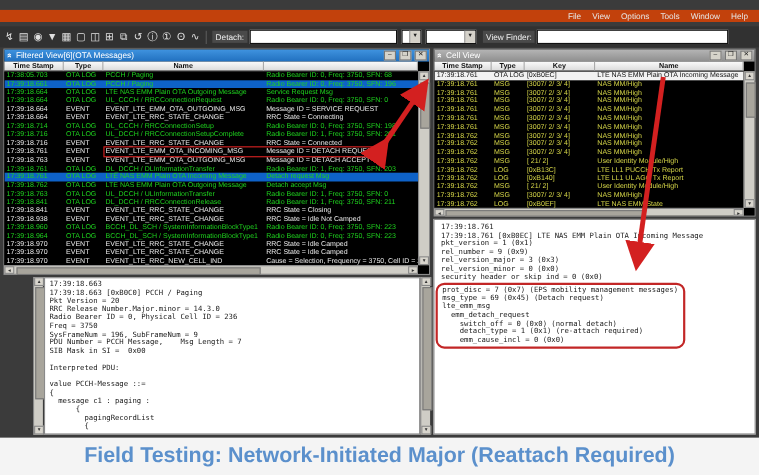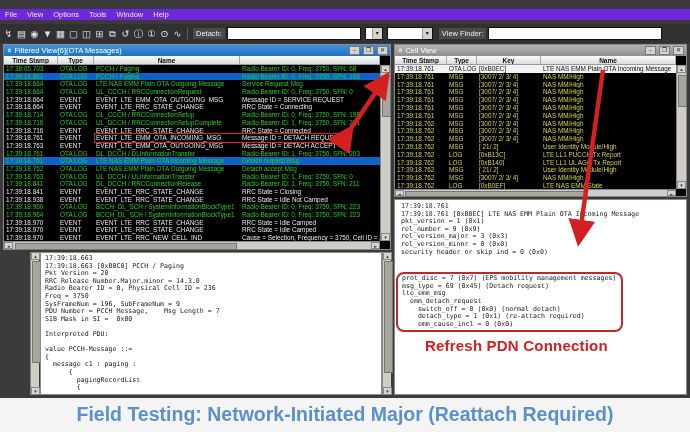--- a/index.html
+++ b/index.html
@@ -6,21 +6,21 @@
   body{width:690px;height:432px;background:#ffffff;font-family:"Liberation Sans",sans-serif;position:relative;overflow:hidden;}
   .win{position:absolute;left:0;top:0;width:690px;height:398px;background:#3b3b3b;overflow:hidden;}
 
   
   .titlebar{position:absolute;left:0;top:0;right:0;height:13px;background:#1879cb;color:#fff;font-size:8px;line-height:13px;padding-left:3px;}
   .app-icon{display:inline-block;width:8px;height:8px;background:#c43b2e;border-radius:2px;vertical-align:-1px;margin-right:4px;border:1px solid #7e1f16;box-sizing:border-box;}
   .win-btn{position:absolute;top:0;width:18px;text-align:center;color:#fff;font-size:8px;}
   .btn-min{right:40px;} .btn-max{right:14px;}
 
   
-  .menubar{position:absolute;left:0;top:9px;right:0;height:11px;background:#6d28d9;color:#e6e6e6;font-size:7.5px;line-height:11px;padding-left:5px;}
+  .menubar{position:absolute;left:0;top:9px;right:0;height:11px;background:#c2410c;color:#e6e6e6;font-size:7.5px;line-height:11px;padding-left:5px;text-align:right;}
   .menu-item{margin-right:10px;display:inline-block;}
   .toolbar{position:absolute;left:0;top:24px;right:0;height:19px;background:#313131;display:flex;align-items:center;padding-left:2px;}
   .tb-icon{width:13px;height:14px;color:#e0e0e0;font-size:9.5px;line-height:14px;text-align:center;flex:0 0 auto;}
   .tb-sep{width:1px;height:12px;background:#5a5a5a;margin:0 3px;flex:0 0 auto;}
   .tb-label{color:#f0f0f0;font-size:7.5px;background:#4a4a4a;padding:1px 3px;margin:0 2px;flex:0 0 auto;}
   .tb-input{height:11px;border:1px solid #111;background:#fff;font-size:7px;padding:0 2px;flex:0 0 auto;}
   .cmd-input{width:128px;}
   .vf-input{width:168px;}
   .combo{height:11px;background:#fff;border:1px solid #111;margin-left:4px;position:relative;flex:0 0 auto;}
   .combo .arr{position:absolute;right:0;top:0;width:9px;height:100%;background:#d5d2ca;border-left:1px solid #999;font-size:6px;line-height:11px;text-align:center;color:#222;}
@@ -56,21 +56,21 @@
   .watermark{position:absolute;right:8px;top:8px;text-align:center;color:#a3a33c;opacity:.9;pointer-events:none;}
   .wm-main{font-size:15px;font-weight:bold;letter-spacing:2px;font-family:"DejaVu Sans",sans-serif;}
   .wm-sub{font-size:4.5px;color:#8a8a34;background:rgba(140,140,50,.25);margin-top:1px;}
 
   
   .whitepane{position:absolute;background:#ffffff;border:1px solid #8a8a8a;box-sizing:border-box;overflow:hidden;}
   pre{margin:0;font-family:"DejaVu Sans Mono",monospace;font-size:6.6px;line-height:7.6px;color:#1a1a1a;white-space:pre;}
   .hexpane pre{padding:2px 2px;}
   .pagingpane pre{padding:2px 4px;}
   .detachpane{padding:3px 0 0 6px;}
-  .redbox{display:inline-block;border:2px solid #c22626;border-radius:8px;padding:1px 5px 2px 4px;margin-left:-5px;margin-top:16px;}
+  .redbox{display:inline-block;border:2px solid #c22626;border-radius:8px;padding:1px 5px 2px 4px;margin-left:-5px;margin-top:1px;}
   .refresh-annotation{margin:5px 0 0 24px;font-size:15px;font-weight:bold;color:#d32020;letter-spacing:.2px;font-family:"Liberation Sans",sans-serif;}
 
   
   .overlay{position:absolute;left:0;top:0;width:690px;height:398px;pointer-events:none;}
   .req-box{position:absolute;left:94px;top:133px;width:253px;height:10px;border:1.5px solid #d22;box-sizing:border-box;pointer-events:none;}
 
   
   .caption{position:absolute;left:0;top:398px;width:690px;height:34px;background:#f4f4f4;text-align:center;line-height:33px;font-size:19.5px;font-weight:bold;color:#5b90cc;white-space:nowrap;}
 </style>
 </head>
@@ -445,21 +445,20 @@
 security header or skip ind = 0 (0x0)</pre>
     <div class="redbox">
       <pre>prot_disc = 7 (0x7) (EPS mobility management messages)
 msg_type = 69 (0x45) (Detach request)
 lte_emm_msg
   emm_detach_request
     switch_off = 0 (0x0) (normal detach)
     detach_type = 1 (0x1) (re-attach required)
     emm_cause_incl = 0 (0x0)</pre>
     </div>
-    <div class="refresh-annotation">Refresh PDN Connection</div>
   </div>
 
   <div class="req-box"></div>
   <svg class="overlay" viewBox="0 0 690 398">
     <defs>
       <marker id="ah" markerWidth="7" markerHeight="7" refX="4.5" refY="3" orient="auto">
         <path d="M0,0 L6,3 L0,6 z" fill="#d32020"></path>
       </marker>
     </defs>
     <line x1="350" y1="130" x2="386" y2="77" stroke="#d32020" stroke-width="4.5" marker-start="url(#ah)" marker-end="url(#ah)"></line>

